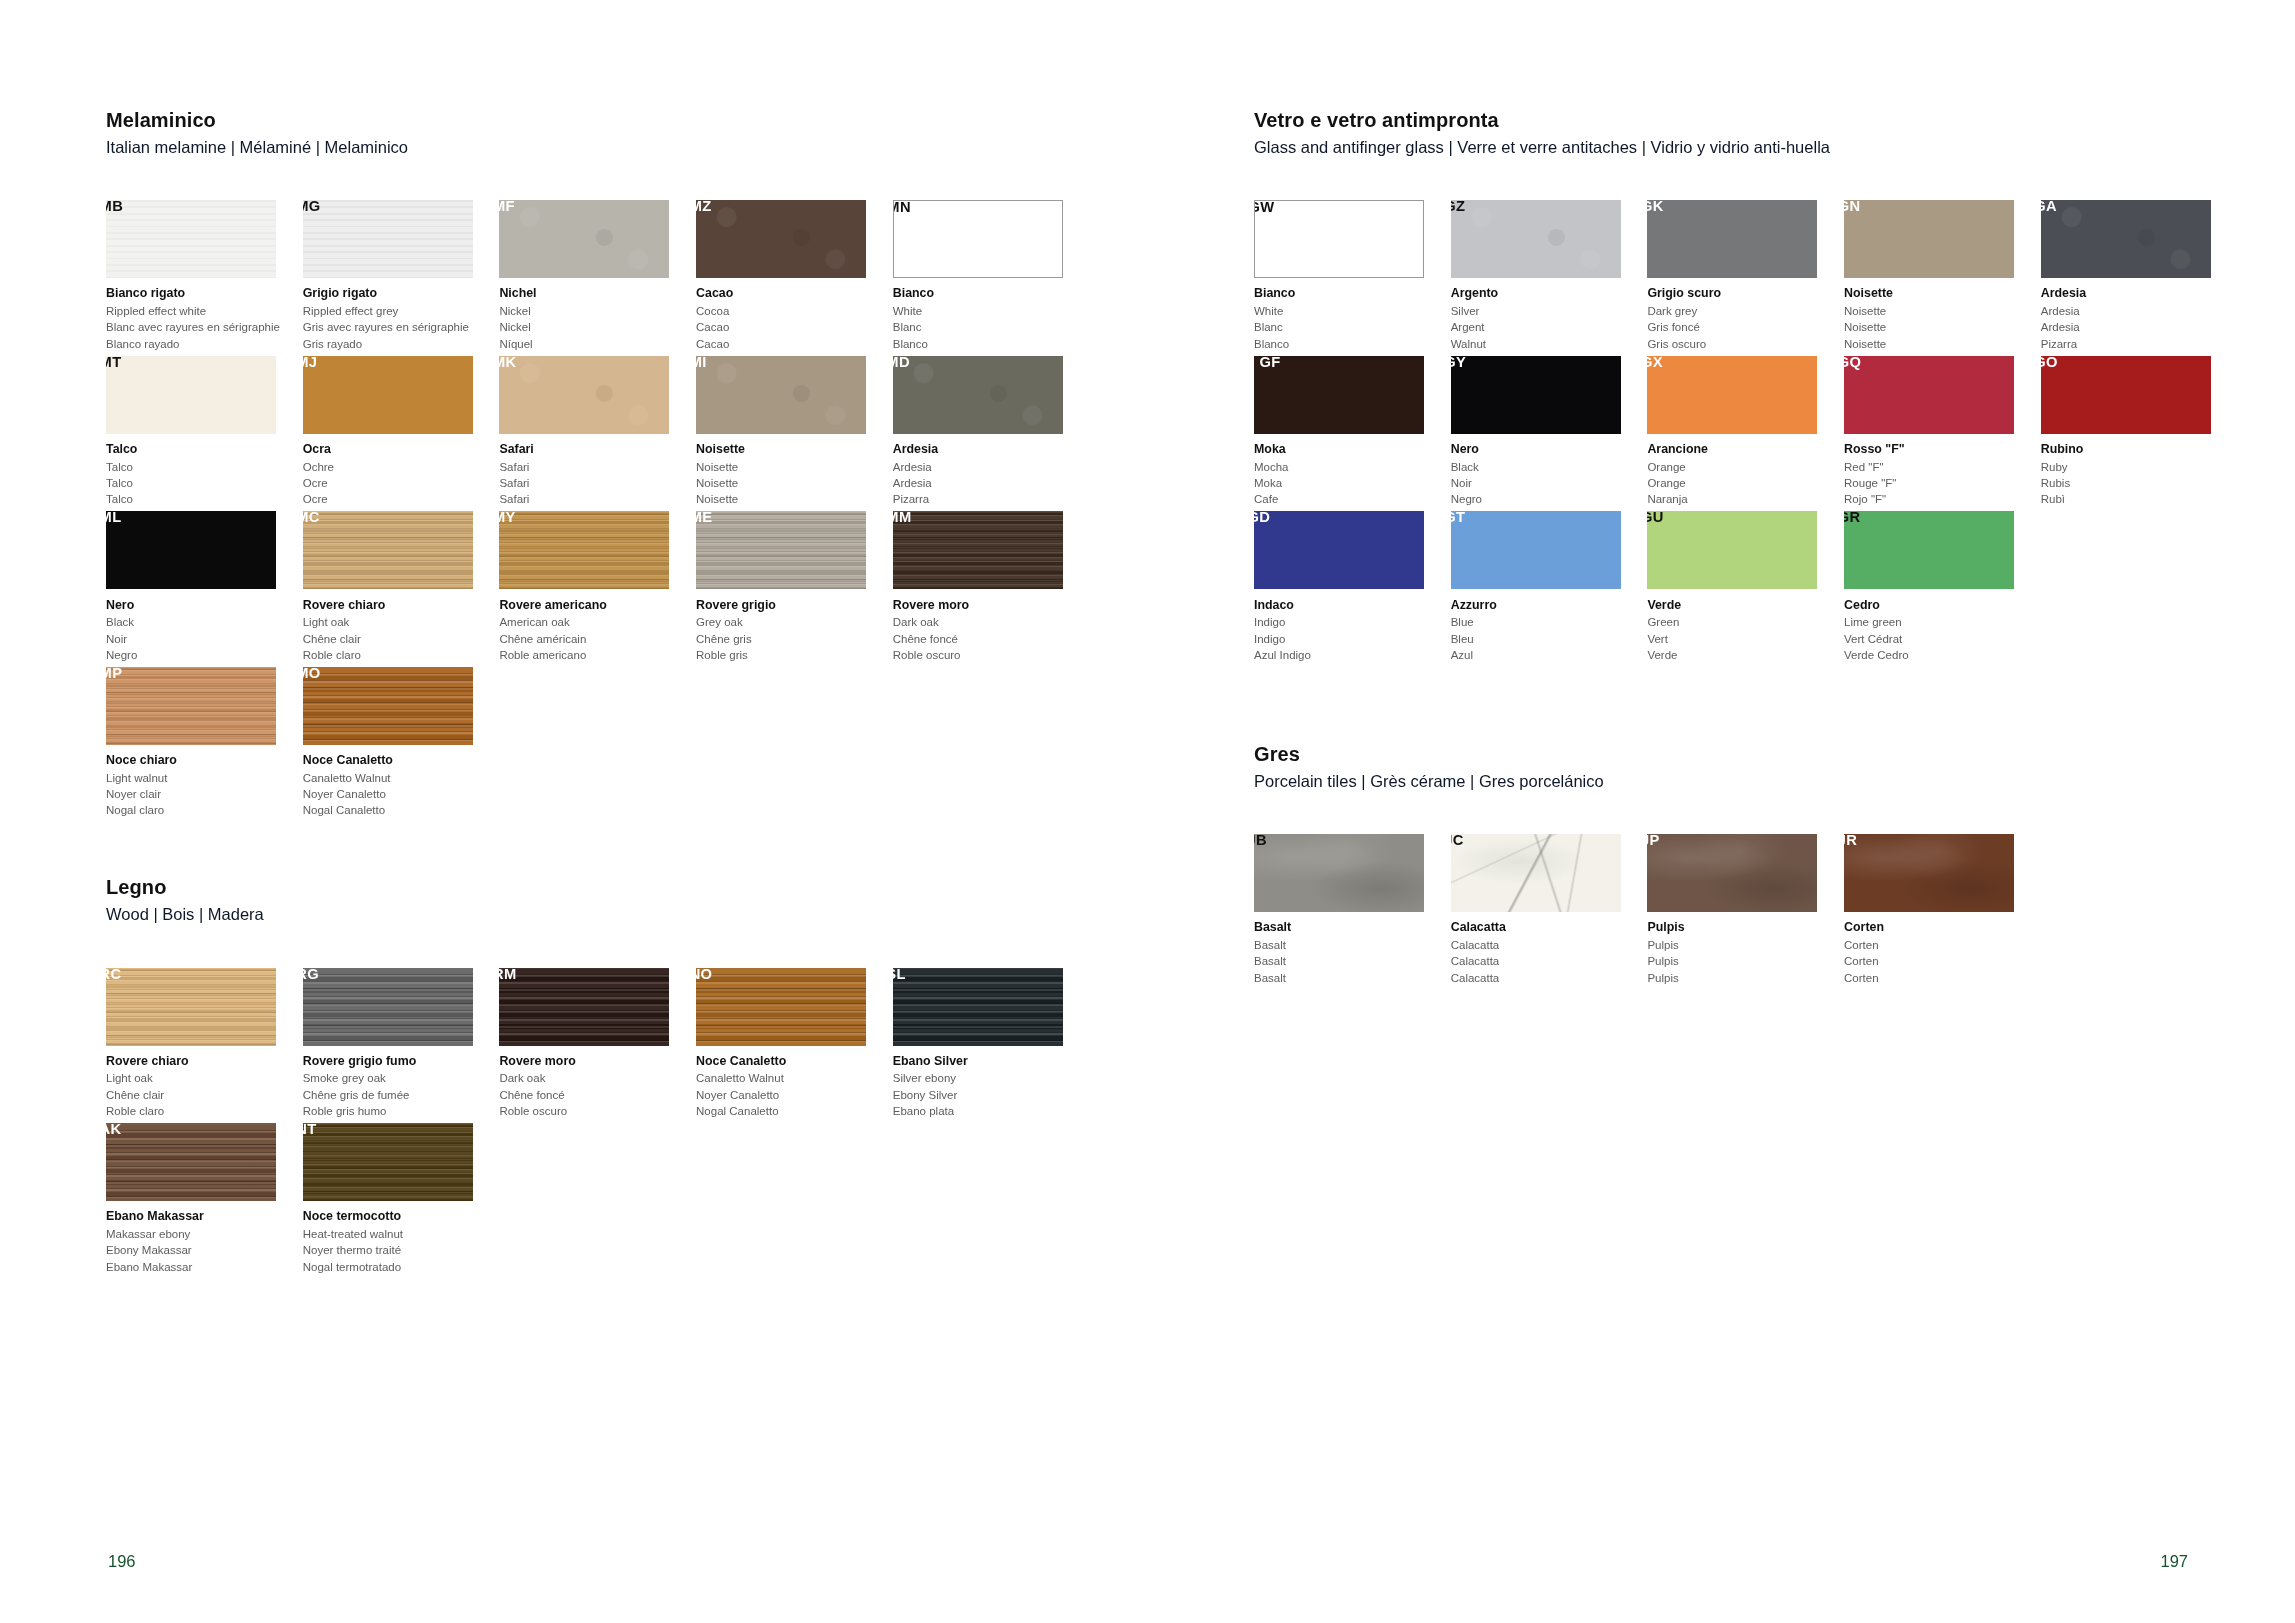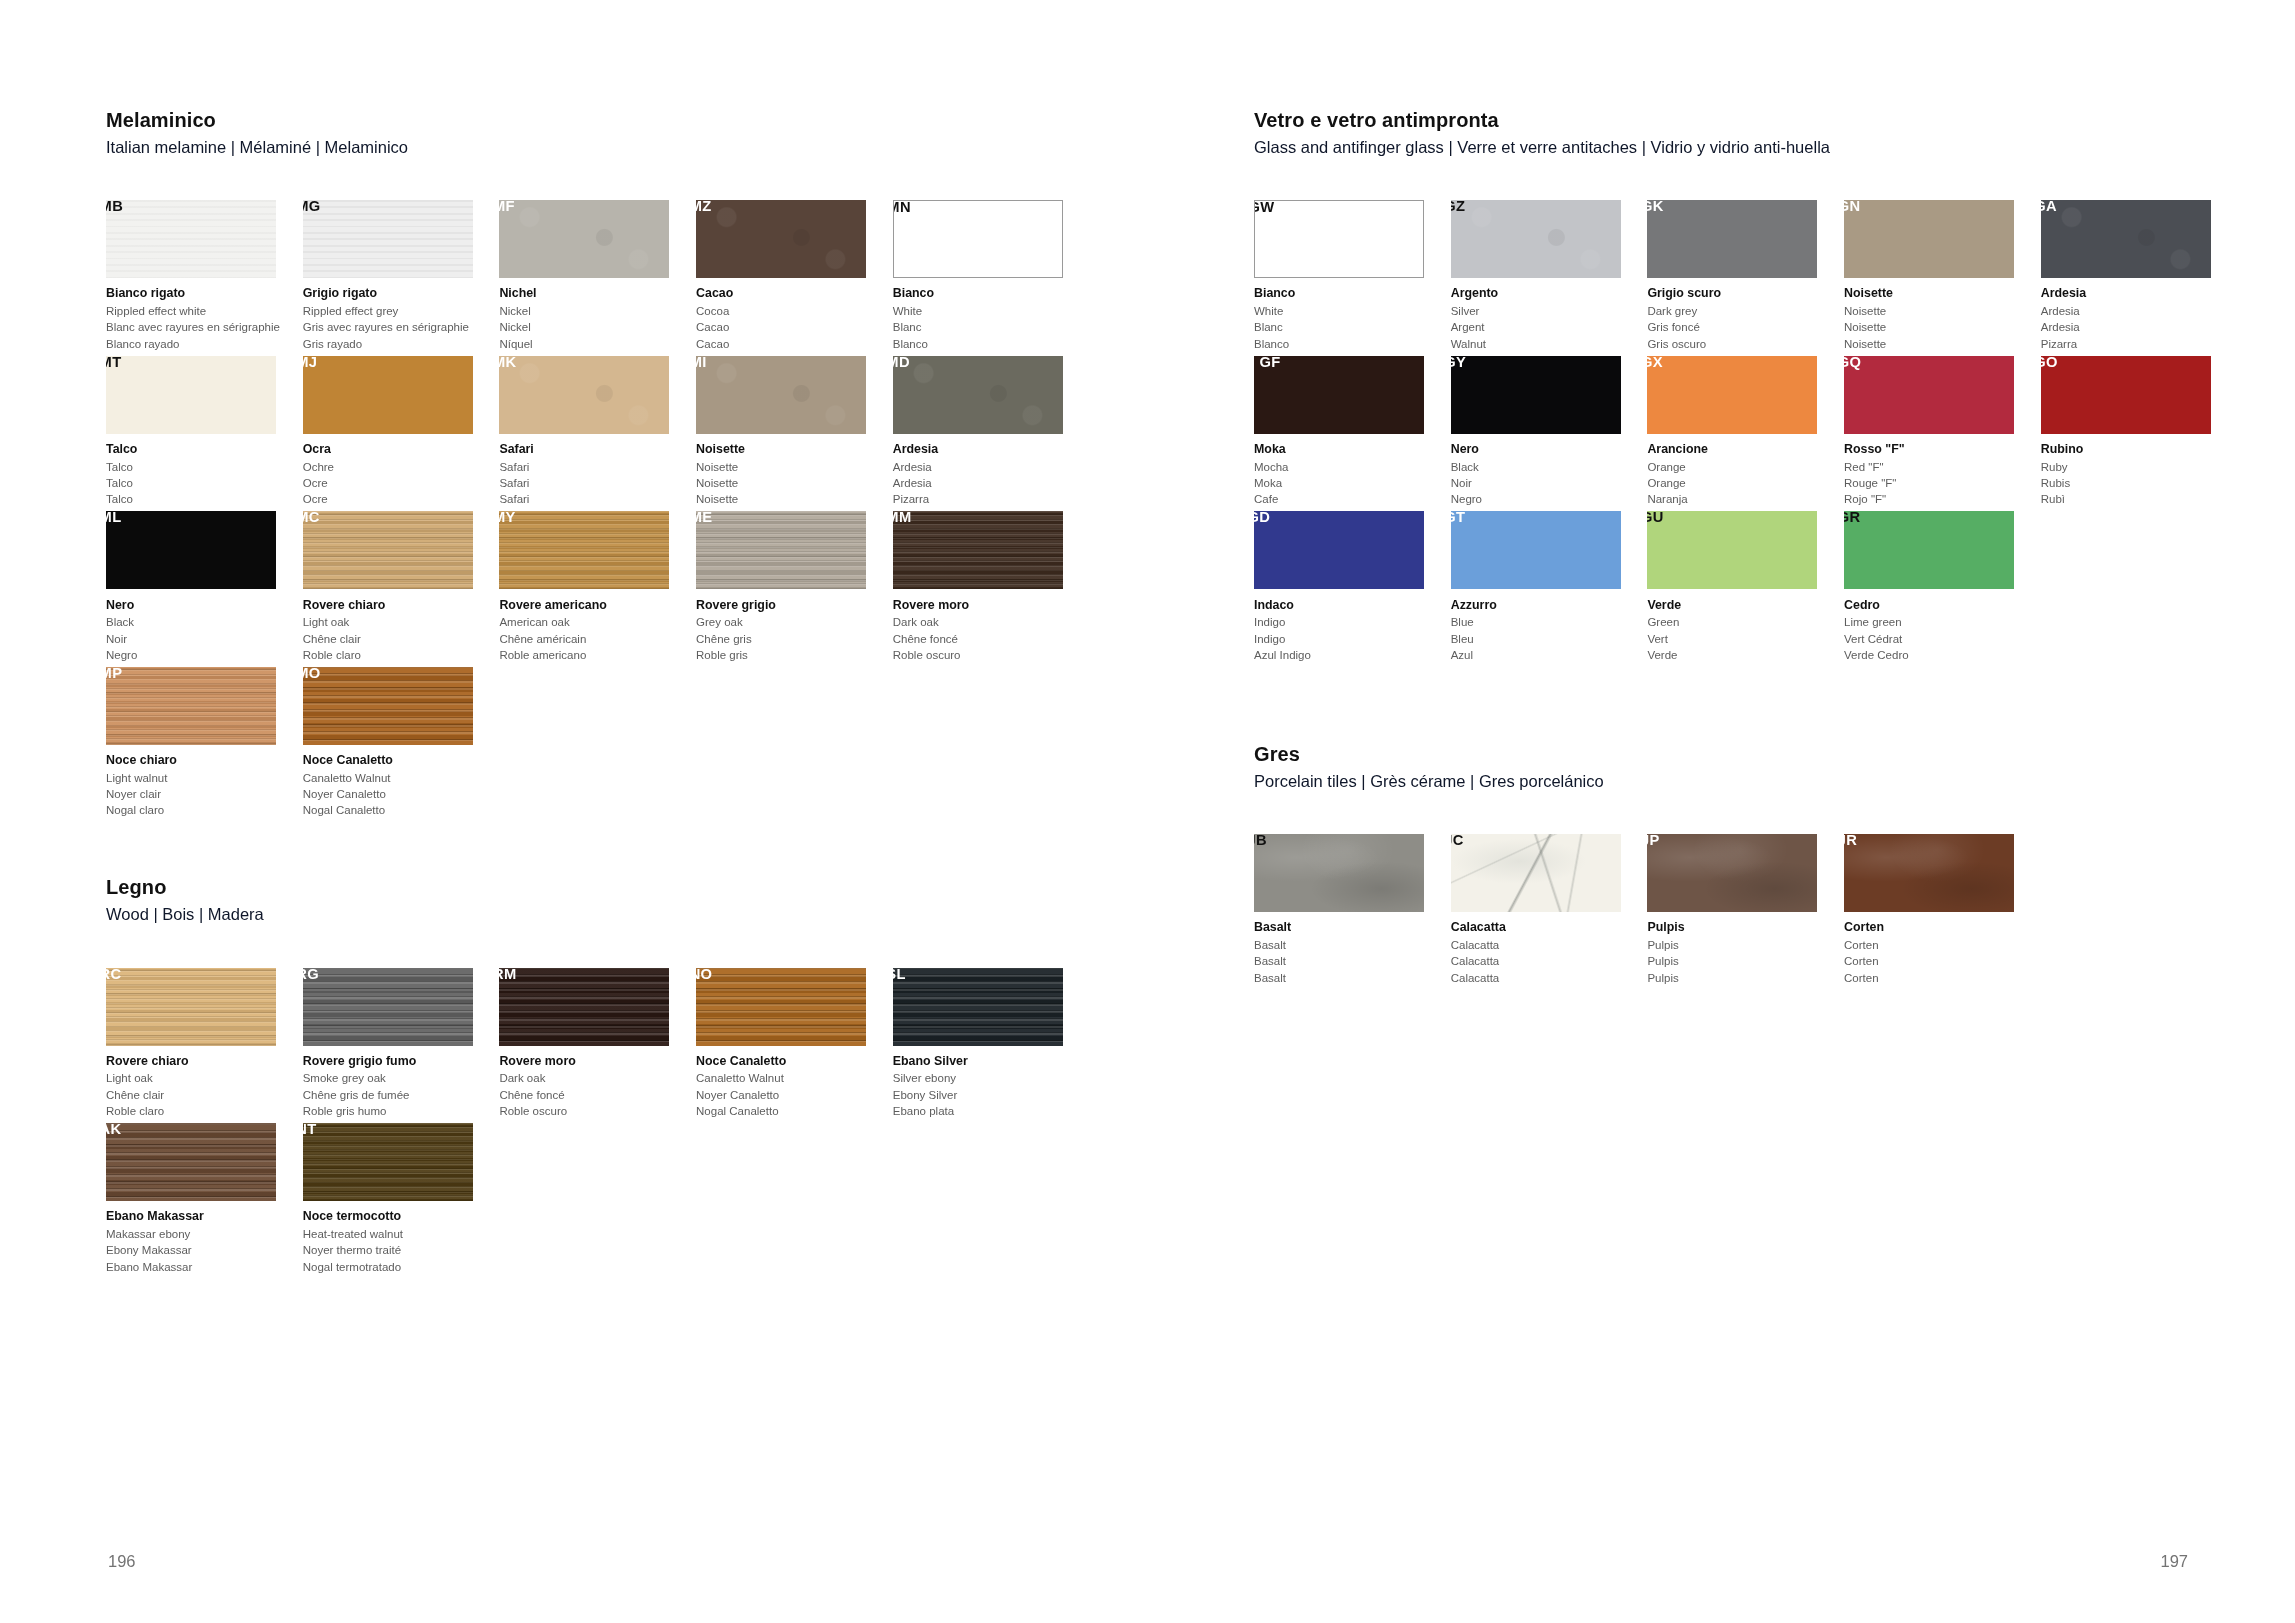--- a/index.html
+++ b/index.html
@@ -78,21 +78,21 @@
     color: #5d5d5d;
     line-height: 1.42;
     white-space: nowrap;
   }
 
   
   .folio {
     position: absolute;
     bottom: 53px;
     font-size: 16.5px;
-    color: #737373;
+    color: #14532d;
   }
   .folio-left  { left: 108px; }
   .folio-right { right: 108px; }
 
   
   .tex-stripe-w::after {
     content:""; position:absolute; inset:0;
     background: repeating-linear-gradient(to bottom,
       rgba(0,0,0,0.028) 0px, rgba(0,0,0,0.028) 1.8px,
       rgba(255,255,255,0) 1.8px, rgba(255,255,255,0) 6.4px);

